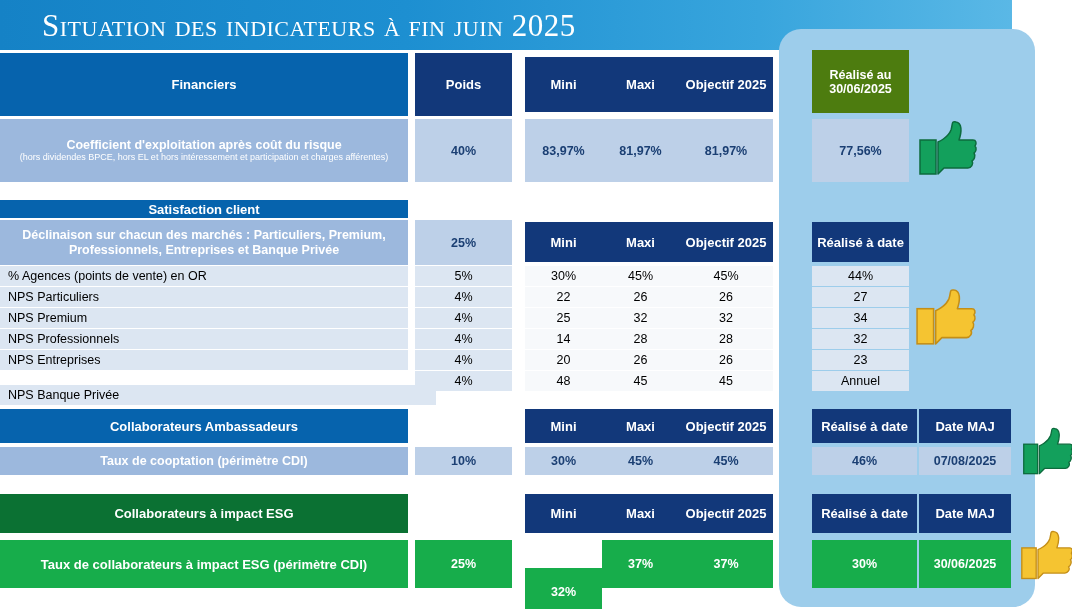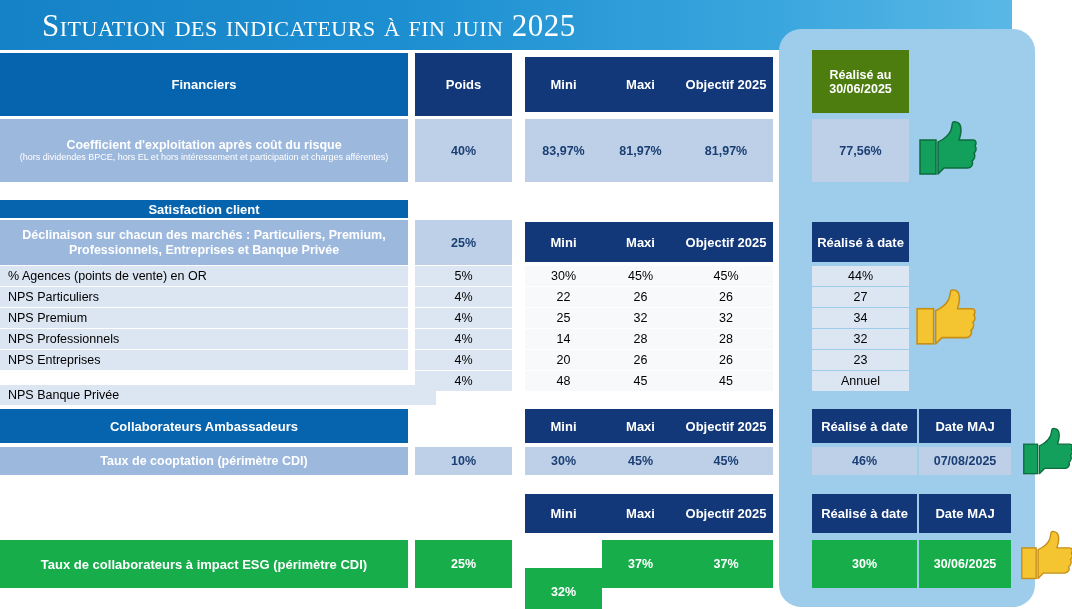--- a/index.html
+++ b/index.html
@@ -155,20 +155,21 @@
   <div class="cell lt-blue-val" style="left:602px;top:447px;width:77px;height:28px;">45%</div>
   <div class="cell lt-blue-val" style="left:679px;top:447px;width:94px;height:28px;">45%</div>
   <div class="cell lt-blue-val" style="left:812px;top:447px;width:105px;height:28px;">46%</div>
   <div class="cell lt-blue-val" style="left:919px;top:447px;width:92px;height:28px;">07/08/2025</div>
 
   <svg class="thumb" style="left:1022px;top:424px;" width="52" height="56" viewBox="0 0 60 58">
     <rect x="2" y="20" width="16" height="34" fill="#13a05c" stroke="#0d6b3d" stroke-width="1.5"></rect>
     <path d="M20 54 L20 22 C20 22 30 18 33 10 C35 4 33 1 38 2 C44 3 44 11 41 20 L55 20 C58 20 59 23 57 26 C59 28 58 32 56 33 C58 36 56 40 54 41 C56 44 53 48 50 48 L26 48 Z" fill="#13a05c" stroke="#0d6b3d" stroke-width="1.5" stroke-linejoin="round"></path>
   </svg>
 
+  <div class="cell green-hdr" style="left:0;top:494px;width:408px;height:39px;">Collaborateurs à impact ESG</div>
   <div class="cell hdr-navy" style="left:525px;top:494px;width:77px;height:39px;">Mini</div>
   <div class="cell hdr-navy" style="left:602px;top:494px;width:77px;height:39px;">Maxi</div>
   <div class="cell hdr-navy" style="left:679px;top:494px;width:94px;height:39px;">Objectif 2025</div>
   <div class="cell hdr-navy" style="left:812px;top:494px;width:105px;height:39px;">Réalisé à date</div>
   <div class="cell hdr-navy" style="left:919px;top:494px;width:92px;height:39px;">Date MAJ</div>
 
   <div class="cell green-cell" style="left:0;top:540px;width:408px;height:48px;padding:0 8px;">Taux de collaborateurs à impact ESG (périmètre CDI)</div>
   <div class="cell green-cell-sm" style="left:415px;top:540px;width:97px;height:48px;">25%</div>
   <div class="cell green-cell-sm" style="left:525px;top:568px;width:77px;height:48px;">32%</div>
   <div class="cell green-cell-sm" style="left:602px;top:540px;width:77px;height:48px;">37%</div>

